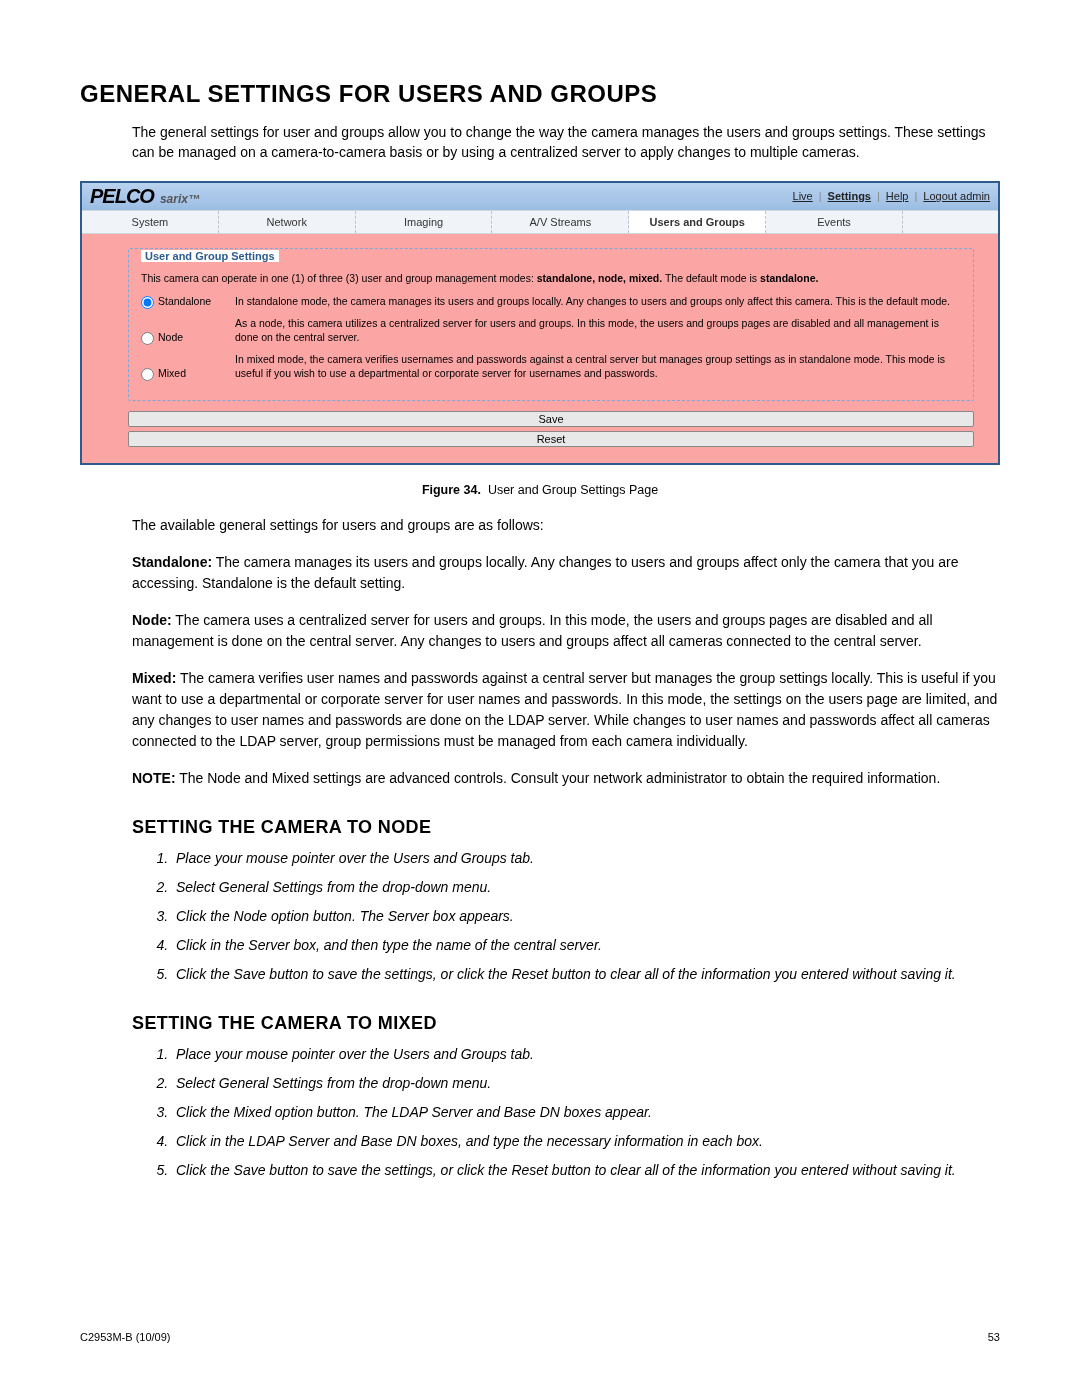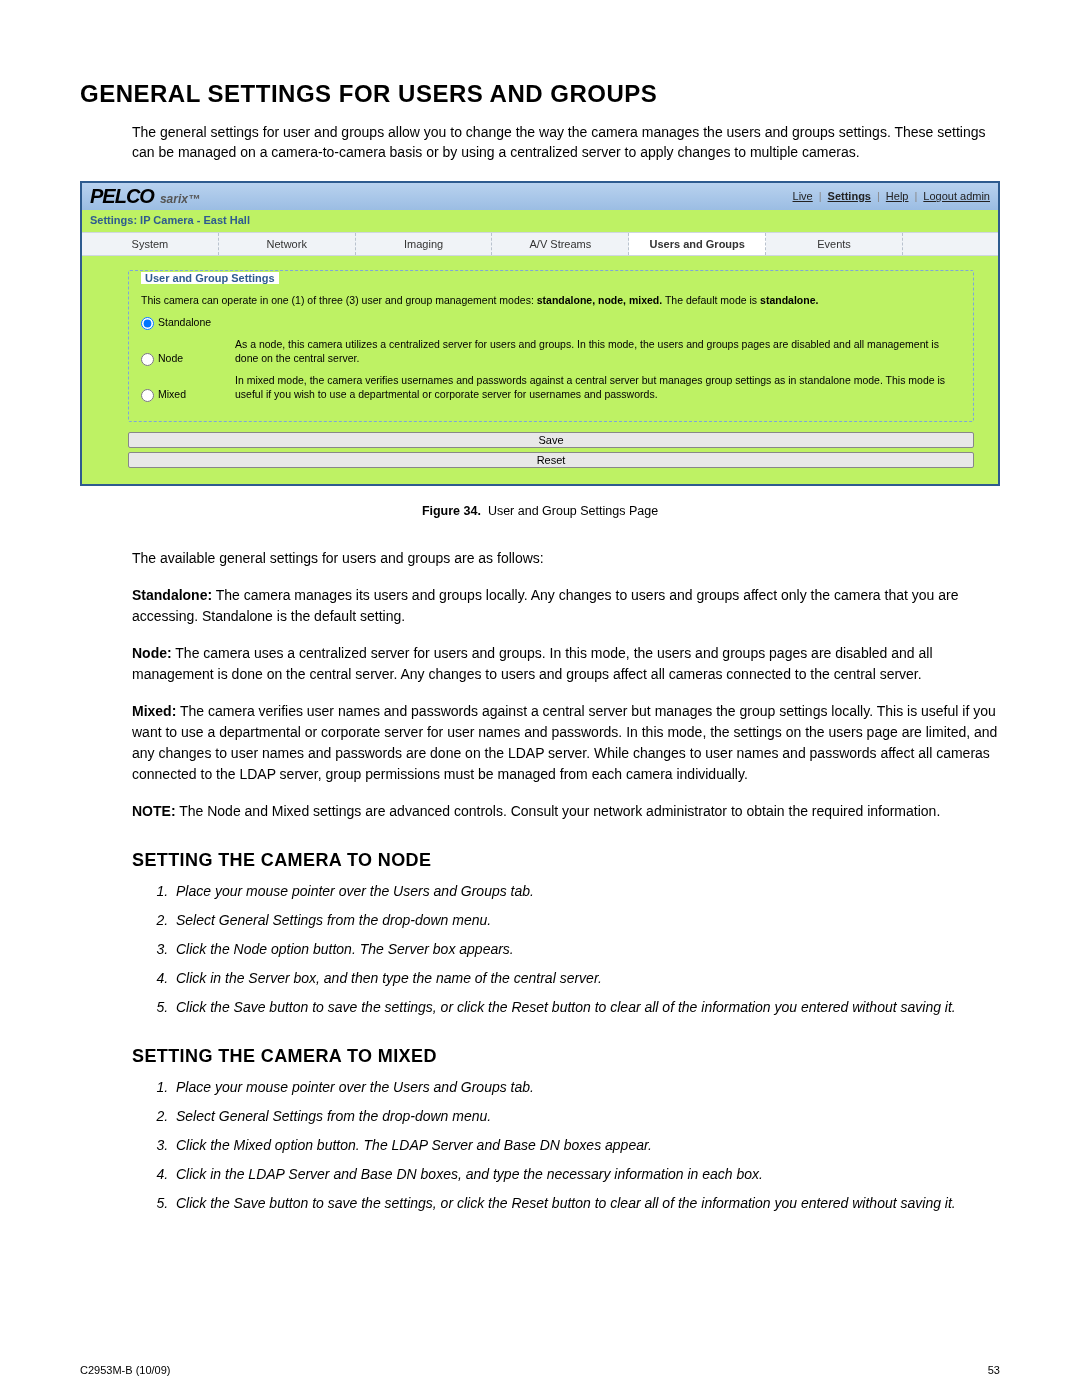--- a/index.html
+++ b/index.html
@@ -27,21 +27,21 @@
     padding-left: 52px;
   }
   .intro {
     padding-left: 52px;
     font-size: 14px;
     line-height: 1.45;
     margin-bottom: 18px;
   }
   .screenshot {
     border: 2px solid #2e5b8f;
-    background: #bef264;
+    background: #fca5a5;
     margin: 0 0 18px 0;
   }
   .ss-topbar {
     background: linear-gradient(#b9d2ef,#9bbde3);
     display: flex;
     align-items: center;
     justify-content: space-between;
     padding: 2px 8px;
   }
   .ss-logo {
@@ -119,21 +119,21 @@
   .ss-btn {
     font-size: 11px;
     background: #e8e8e8;
     border: 1px solid #888;
     border-radius: 2px;
     padding: 1px 8px;
   }
   .figcap {
     text-align: center;
     font-size: 12.5px;
-    margin-bottom: 30px;
+    margin-bottom: 18px;
   }
   .para {
     padding-left: 52px;
     font-size: 14px;
     line-height: 1.5;
     margin-bottom: 16px;
   }
   ol.steps {
     padding-left: 92px;
     font-size: 14px;
@@ -166,21 +166,20 @@
     <div class="ss-links">
       <span>Live</span>
         <span class="sep">|</span>
       <span class="bold">Settings</span>
         <span class="sep">|</span>
       <span>Help</span>
         <span class="sep">|</span>
       <span>Logout admin</span>
     </div>
   </div>
-  <div class="ss-subhead">Settings: IP Camera - East Hall</div>
   <div class="ss-tabs">
     <div class="ss-tab">System</div>
     <div class="ss-tab">Network</div>
     <div class="ss-tab">Imaging</div>
     <div class="ss-tab">A/V Streams</div>
     <div class="ss-tab active">Users and Groups</div>
     <div class="ss-tab">Events</div>
     <div class="ss-tab"></div>
   </div>
   <div class="ss-body">
@@ -188,20 +187,21 @@
       <span class="ss-legend">User and Group Settings</span>
       <div class="ss-fieldset-inner">
         <div class="ss-modeintro">
           <span>This camera can operate in one (1) of three (3) user and group management modes: </span><b>standalone, node, mixed.</b><span> The default mode is </span><b>standalone.</b>
         </div>
         <div class="ss-option-row">
           <div class="ss-radio-col">
             <input type="radio" name="mode" checked="" style="">
             <span>Standalone</span>
           </div>
+          <div class="ss-desc-col">In standalone mode, the camera manages its users and groups locally. Any changes to users and groups only affect this camera. This is the default mode.</div>
         </div>
         <div class="ss-option-row">
           <div class="ss-radio-col">
             <input type="radio" name="mode" style="">
             <span>Node</span>
           </div>
           <div class="ss-desc-col">As a node, this camera utilizes a centralized server for users and groups. In this mode, the users and groups pages are disabled and all management is done on the central server.</div>
         </div>
         <div class="ss-option-row">
           <div class="ss-radio-col">

